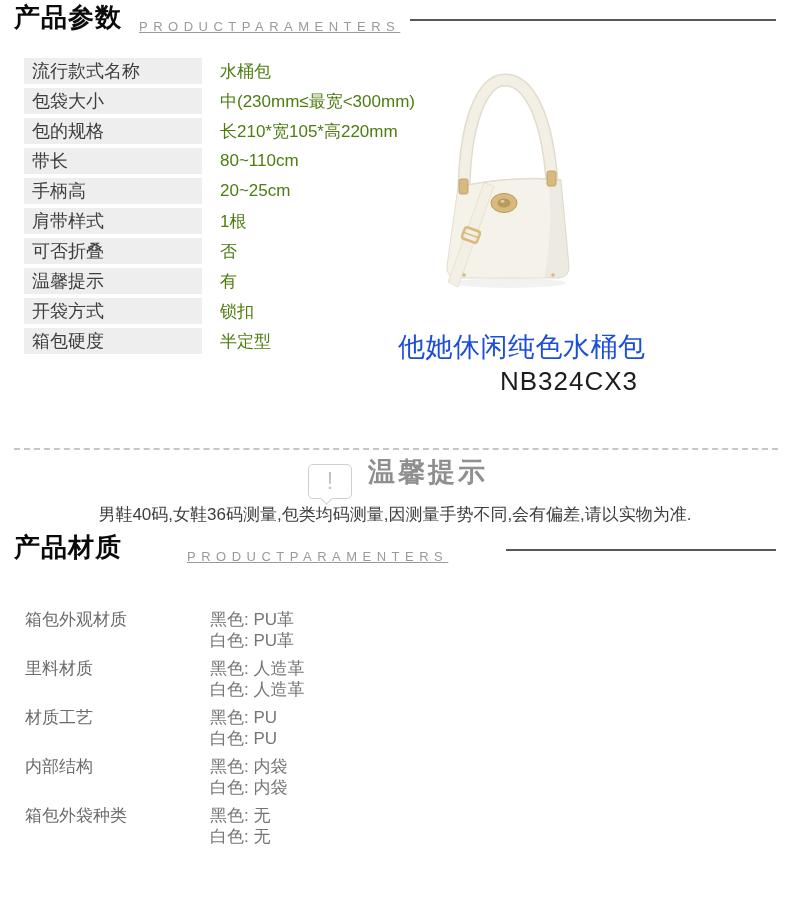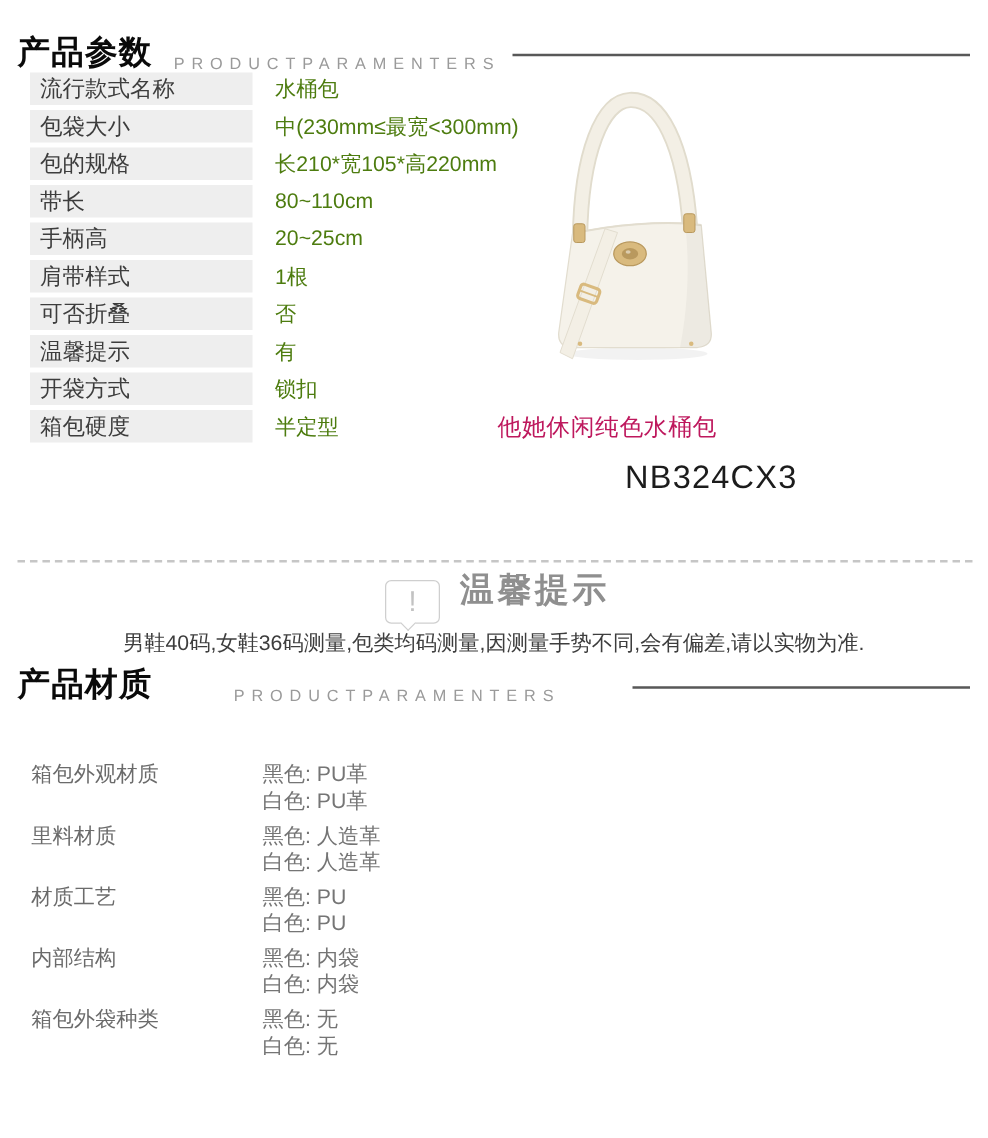--- a/index.html
+++ b/index.html
@@ -4,41 +4,41 @@
 <style>
   html,body { margin:0; padding:0; background:#ffffff; }
   .page {
     position:relative; width:790px; height:910px; overflow:hidden;
     background:var(--page-bg,#fff);
     font-family:"Liberation Sans","DejaVu Sans",sans-serif;
   }
 
   
   .sec-header { position:absolute; left:14px; right:14px; display:flex; align-items:center; }
-  .hdr-params { top:24px;text-align:right; }
+  .hdr-params { top:0;text-align:right; }
   .hdr-materials { top:530px;gap:48px; }
   .sec-title { font-size:26px; font-weight:700; color:#0a0a0a; letter-spacing:1px; white-space:nowrap; }
-  .sec-sub { margin-left:17px; margin-top:17px; font-size:13px; color:#9a9a9a; letter-spacing:5.5px; white-space:nowrap; }
+  .sec-sub { margin-left:17px; margin-top:17px; font-size:13px; color:#9a9a9a; letter-spacing:5.5px; white-space:nowrap;text-decoration:underline; }
   .sec-rule { flex:1; height:2px; background:var(--rule-color,#585858); margin-left:10px; margin-top:4px; }
 
   
   .spec-table { position:absolute; left:14px; top:58px; width:650px;padding-left:10px; }
   .spec-row { display:flex; align-items:stretch; height:26px; margin-bottom:4px; }
   .spec-key {
     width:178px; box-sizing:border-box; padding-left:8px;
     background:var(--label-cell-bg,#eee);
     font-size:18px; color:#3d3d3d; display:flex; align-items:center; white-space:nowrap;
   }
   .spec-val { margin-left:18px; font-size:17px; color:#4d7c0f; display:flex; align-items:center; white-space:nowrap; }
 
   
   .bag-photo { position:absolute; left:440px; top:72px; width:140px; height:230px; }
 
   
-  .product-name { position:absolute; left:398px; top:329px; font-size:19px; color:#be185d; letter-spacing:0.5px; white-space:nowrap; }
+  .product-name { position:absolute; left:398px; top:329px; font-size:27px; color:#1d4ed8; letter-spacing:0.5px; white-space:nowrap; }
   .product-model { position:absolute; left:500px; top:366px; font-size:26px; color:#1c1c1c; letter-spacing:1px; white-space:nowrap; }
 
   
   .dashed-divider { position:absolute; left:14px; right:12px; top:448px; border-top:2px dashed #c6c6c6; }
   .tip-icon {
     position:absolute; left:308px; top:464px; width:42px; height:33px;
     border:1px solid #cfcfcf; border-radius:5px; background:#fff;
     display:flex; align-items:center; justify-content:center;
     color:#c2c2c2; font-size:23px;
   }

